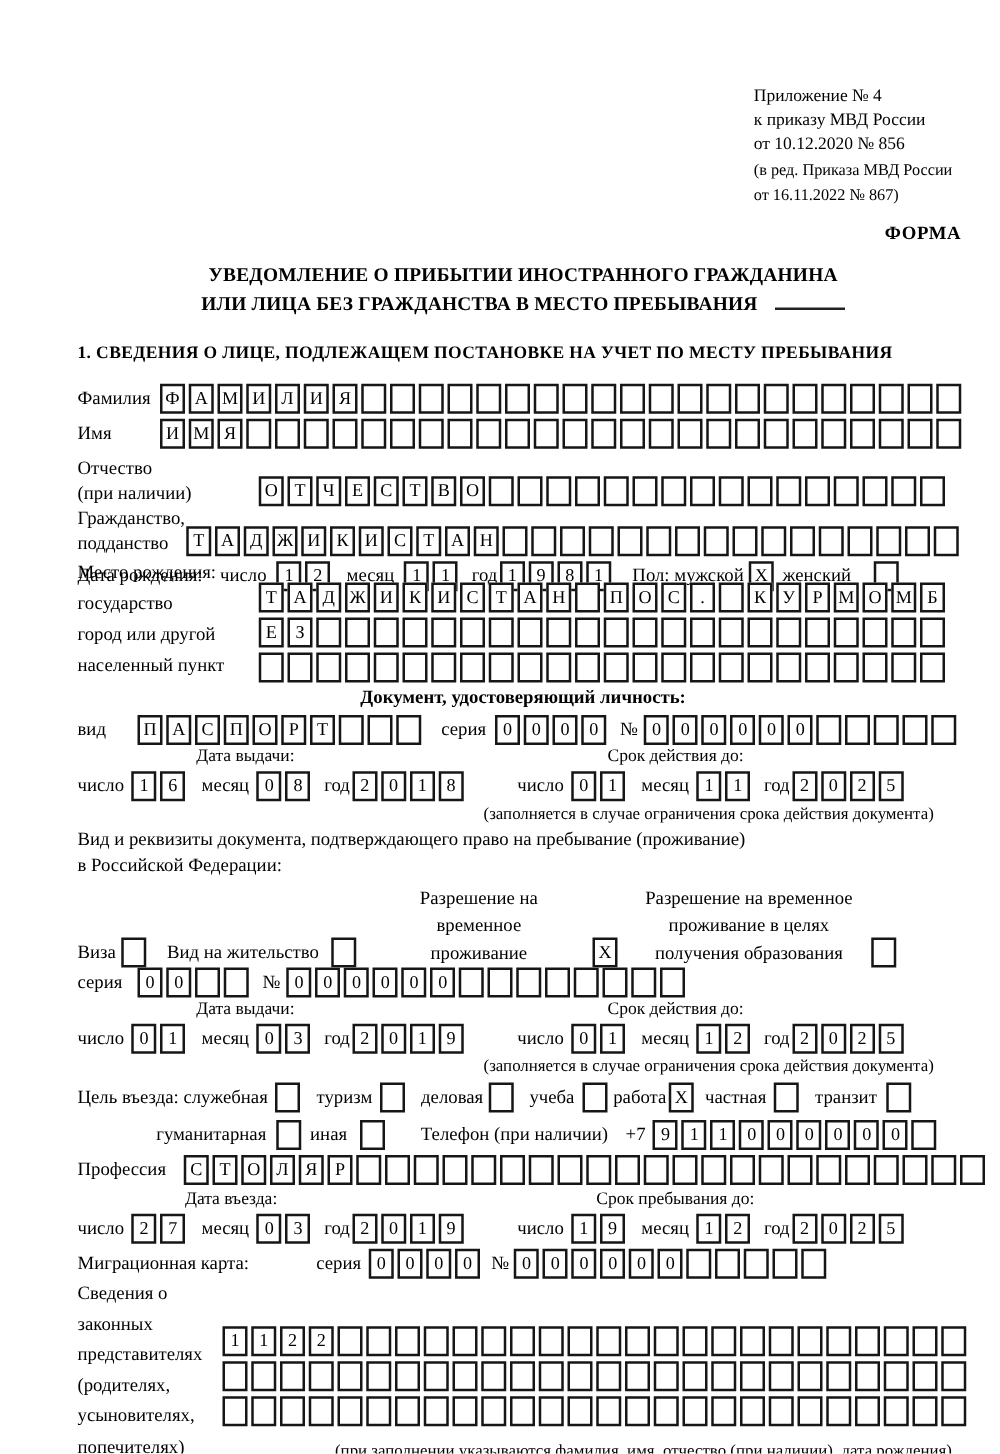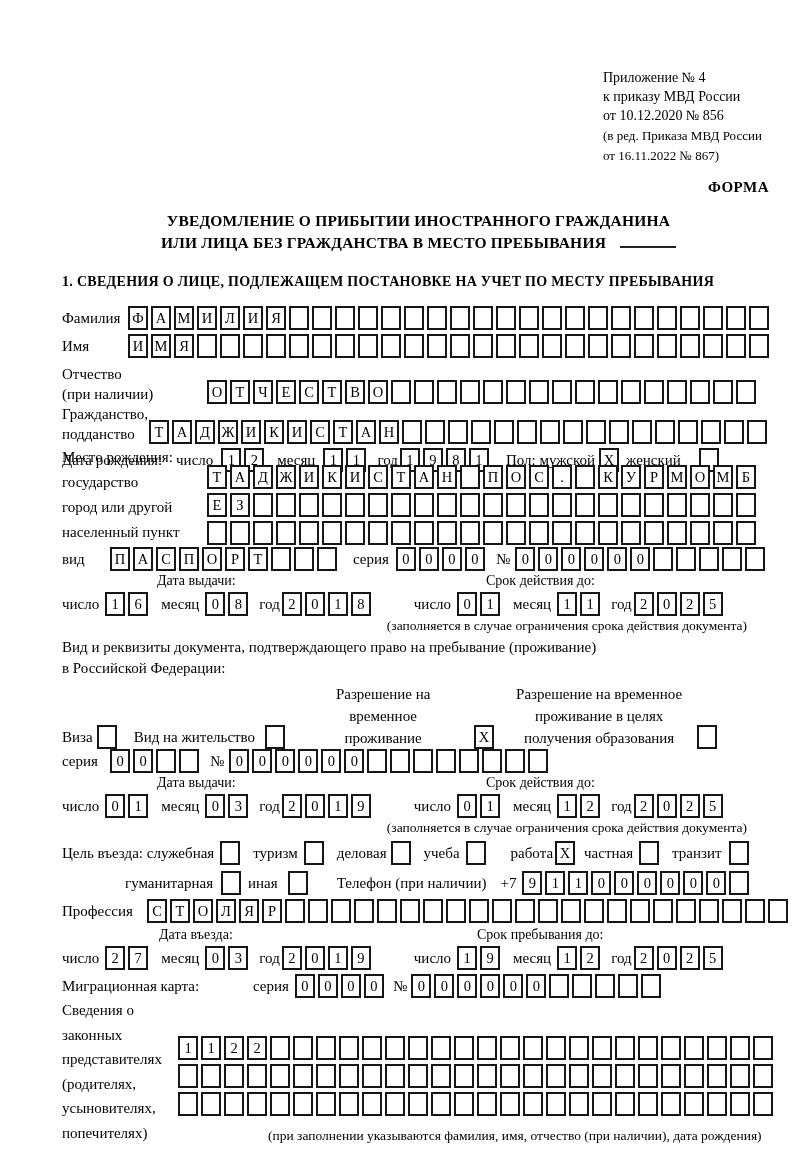--- a/index.html
+++ b/index.html
@@ -293,20 +293,21 @@
           <span class="box"></span>
           <span class="box"></span>
           <span class="box"></span>
           <span class="box"></span>
           <span class="box"></span>
           <span class="box"></span>
         </span>
     </span>
   </div>
 
+  <div style="margin-top:4px;text-align:center;font-weight:bold;height:20px">Документ, удостоверяющий личность:</div>
 
   <div class="row" style="margin-top:2px">
     <span class="lab" style="width:48px">вид</span>
     <span class="cells">
         <span class="box">П</span>
         <span class="box">А</span>
         <span class="box">С</span>
         <span class="box">П</span>
         <span class="box">О</span>
         <span class="box">Р</span>
@@ -489,21 +490,21 @@
         <span class="box"></span>
       </span>
     <span class="lab" style="margin-left:10px">деловая</span>
     <span class="cells" style="margin-left:4px">
         <span class="box"></span>
       </span>
     <span class="lab" style="margin-left:10px">учеба</span>
     <span class="cells" style="margin-left:6px">
         <span class="box"></span>
       </span>
-    <span class="lab" style="margin-left:22px">работа</span>
+    <span class="lab" style="margin-left:2px">работа</span>
     <span class="cells" style="margin-left:2px">
         <span class="box">X</span>
       </span>
     <span class="lab" style="margin-left:6px">частная</span>
     <span class="cells" style="margin-left:6px">
         <span class="box"></span>
       </span>
     <span class="lab" style="margin-left:10px">транзит</span>
     <span class="cells" style="margin-left:8px">
         <span class="box"></span>
@@ -563,21 +564,21 @@
         <span class="box"></span>
         <span class="box"></span>
         <span class="box"></span>
         <span class="box"></span>
         <span class="box"></span>
         <span class="box"></span>
       </span>
   </div>
 
   <div class="datehdr" style="margin-top:4px">
-    <span style="left:97px">Дата въезда:</span>
+    <span style="left:86px">Дата въезда:</span>
     <span style="left:415px">Срок пребывания до:</span>
   </div>
 
   <div class="row">
     <span class="lab">число</span>
     <span class="cells" style="margin-left:6px">
         <span class="box">2</span>
         <span class="box">7</span>
       </span>
     <span class="lab" style="margin-left:10px">месяц</span>

